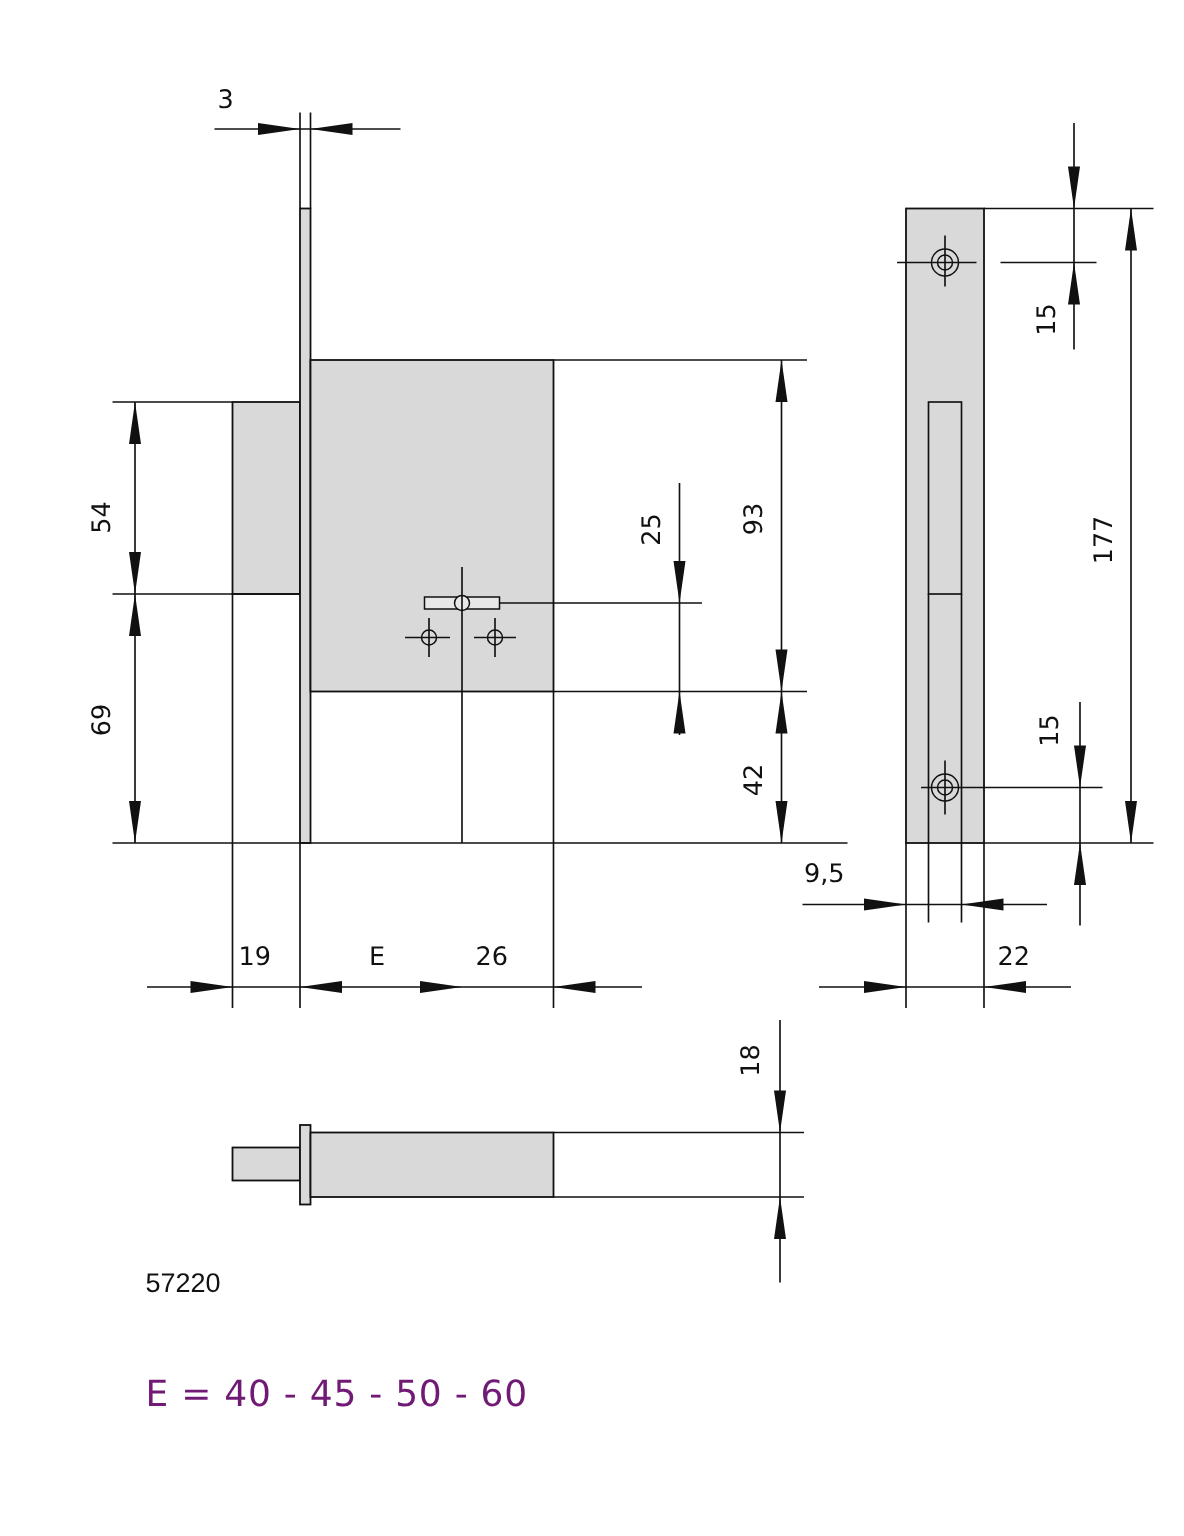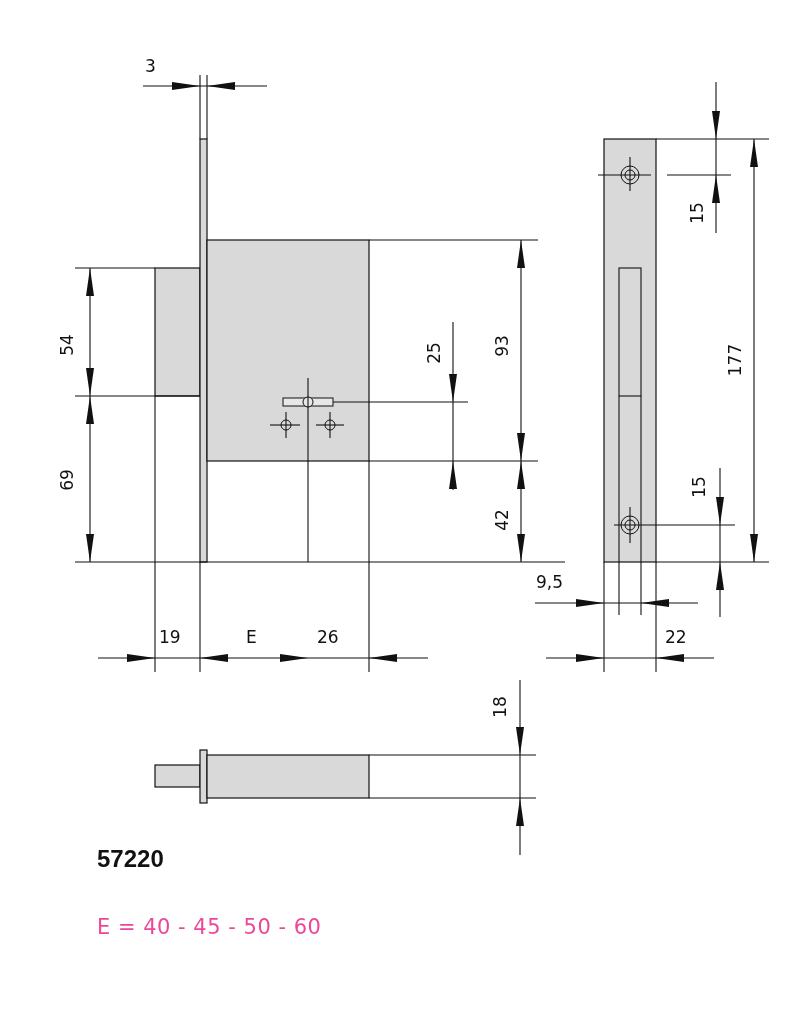--- a/index.html
+++ b/index.html
@@ -2,22 +2,22 @@
 <html><head>
 <meta charset="utf-8">
 <style>
   html, body { margin: 0; padding: 0; background: #ffffff; }
   body { width: 789px; height: 1024px; position: relative; overflow: hidden; font-family: "Liberation Sans", sans-serif; }
   svg { position: absolute; left: 0; top: 0; }
   .dim { font-family: "DejaVu Sans", sans-serif; font-size: 17px; fill: #111; }
   .fill { fill: #d9d9d9; stroke: #111; stroke-width: 1.2; }
   .ln { stroke: #111; stroke-width: 1.1; fill: none; }
   .arr { fill: #111; }
-  .code { position: absolute; left: 97px; top: 845px; font-family: "Liberation Sans", sans-serif; font-weight: bold; font-size: 24px; color: #111; }
-  .eline { position: absolute; left: 97px; top: 915px; font-family: "DejaVu Sans", sans-serif; font-size: 21px; color: #ec4899; letter-spacing: 0.5px; }
+  .code { position: absolute; left: 97px; top: 845px; font-family: "Liberation Sans", sans-serif; font-weight: normal; font-size: 18px; color: #111; }
+  .eline { position: absolute; left: 97px; top: 915px; font-family: "DejaVu Sans", sans-serif; font-size: 24px; color: #701a75; letter-spacing: 0.5px; }
 </style>
 </head>
 <body>
 
 <svg width="789" height="1024" viewBox="0 0 789 1024">
 
   <rect class="fill" x="155" y="268" width="45" height="128"></rect>
 
   <rect class="fill" x="200" y="139" width="7" height="423"></rect>
   <line class="ln" x1="200" y1="75" x2="200" y2="139"></line>

